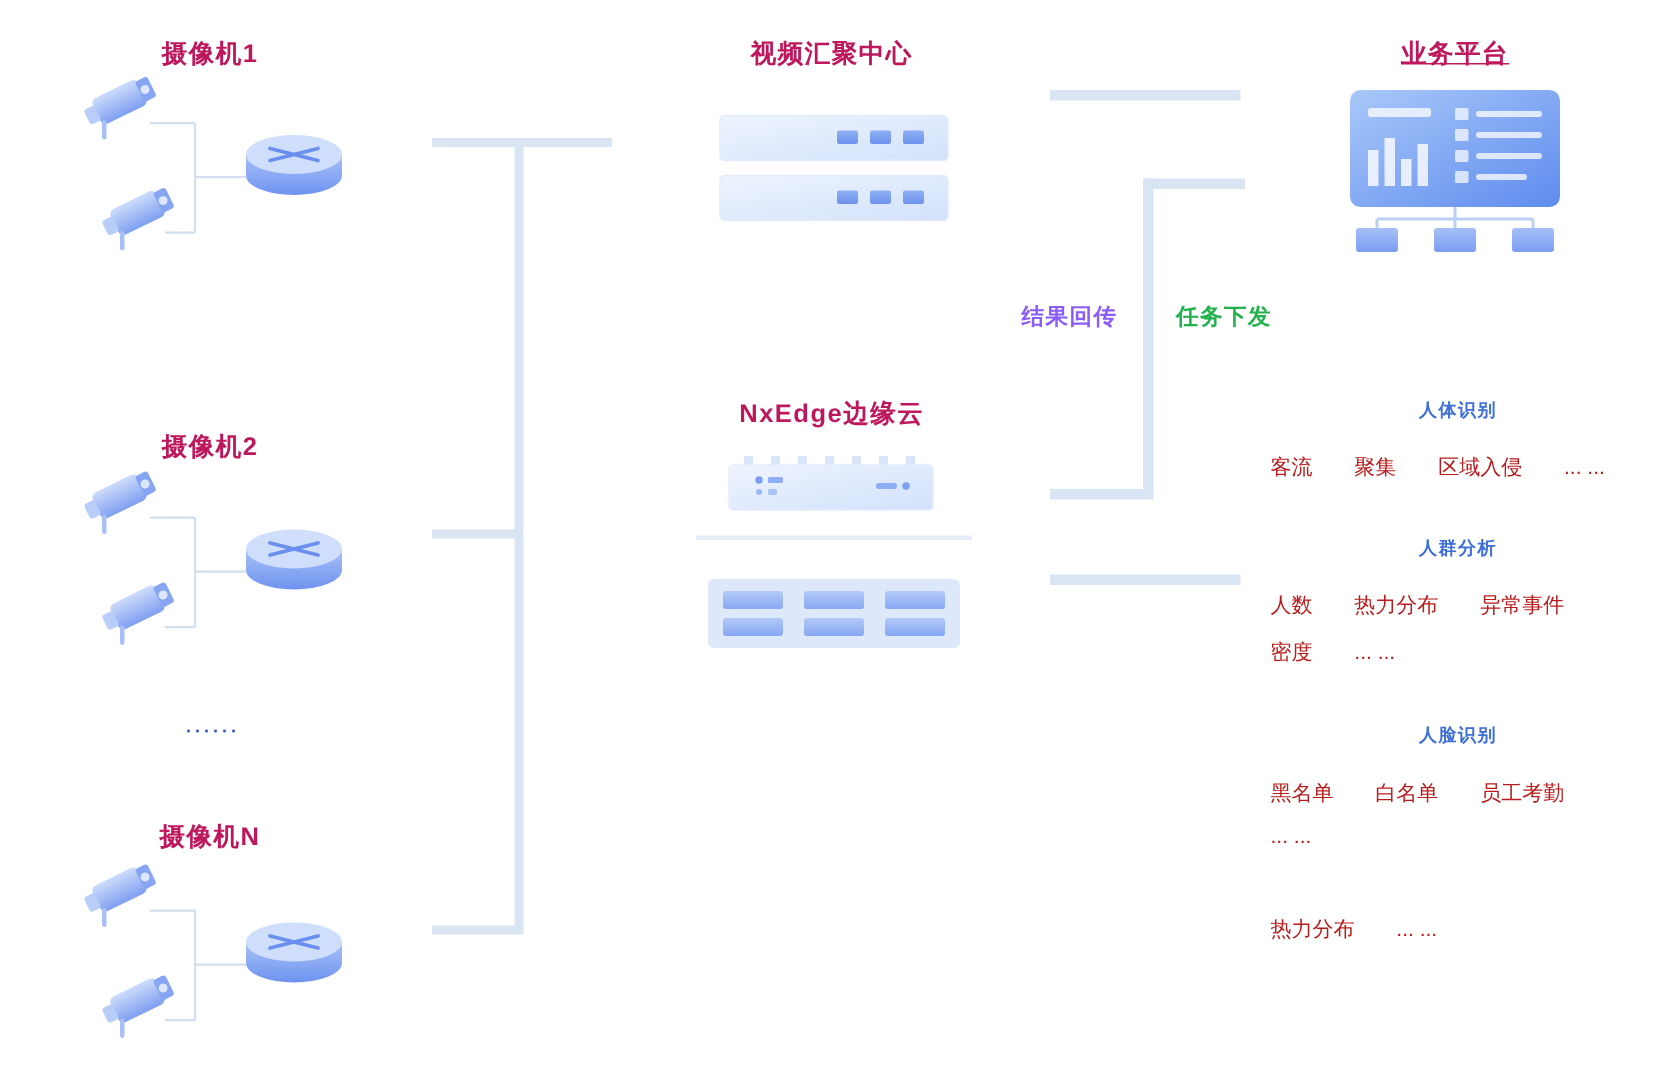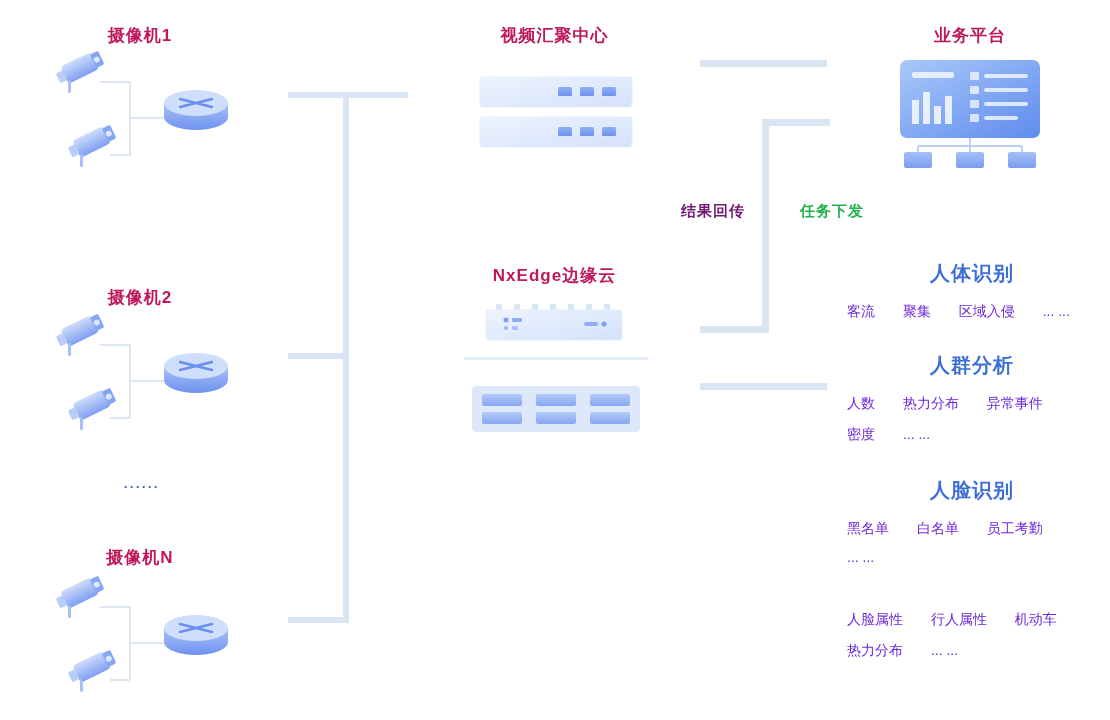--- a/index.html
+++ b/index.html
@@ -2,27 +2,27 @@
 <html><head>
 <meta charset="utf-8">
 <style>
   html,body{margin:0;padding:0;background:#ffffff;}
   body{font-family:"Liberation Sans","DejaVu Sans",sans-serif;}
   .canvas{position:relative;width:1110px;height:720px;background:#ffffff;overflow:hidden;}
   .abs{position:absolute;}
   .layer{position:absolute;left:0;top:0;width:1110px;height:720px;}
   .diagram-title{color:#be185d;font-weight:bold;font-size:17px;text-align:center;letter-spacing:1px;}
   .flow-label{font-weight:bold;font-size:15px;letter-spacing:1px;}
-  .flow-blue{color:#701a75;}
-  .flow-green{color:#21b24e;margin-left:16px;}
+  .flow-blue{color:#8b5cf6;}
+  .flow-green{color:#21b24e;}
   .ellipsis{color:#2b50c0;font-size:12px;font-weight:bold;letter-spacing:2px;text-align:center;}
   .section{left:843px;width:258px;}
-  .sec-title{color:#3d6fd7;font-weight:bold;font-size:20px;text-align:center;letter-spacing:1px;line-height:22px;}
+  .sec-title{color:#3d6fd7;font-weight:bold;font-size:12px;text-align:center;letter-spacing:1px;line-height:22px;}
   .sec-rows{margin-top:12px;padding-left:4px;}
-  .sec-row{height:31px;line-height:31px;font-size:14px;color:#6d28d9;white-space:nowrap;}
+  .sec-row{height:31px;line-height:31px;font-size:14px;color:#b91c1c;white-space:nowrap;}
   .sec-row .item{margin-right:24px;}
   .sec-row .item:last-child{margin-right:0;}
 </style>
 </head>
 <body>
 
 <div class="canvas">
 
   <svg class="layer" viewBox="0 0 1110 720">
     <defs>
@@ -168,21 +168,21 @@
     </g>
   </svg>
 
   <div class="abs diagram-title" style="left:85px;top:24px;width:110px;">摄像机1</div>
   <div class="abs diagram-title" style="left:85px;top:286px;width:110px;">摄像机2</div>
   <div class="abs ellipsis" style="left:110px;top:480px;width:64px;">······</div>
   <div class="abs diagram-title" style="left:85px;top:546px;width:110px;">摄像机N</div>
 
   <div class="abs diagram-title" style="left:462px;top:24px;width:185px;">视频汇聚中心</div>
   <div class="abs diagram-title" style="left:452px;top:264px;width:205px;">NxEdge边缘云</div>
-  <div class="abs diagram-title" style="left:915px;top:24px;width:110px;">业务平台</div>
+  <div class="abs diagram-title" style="left:915px;top:24px;width:110px;text-decoration:underline;">业务平台</div>
 
   <div class="abs flow-label flow-blue" style="left:681px;top:202px;">结果回传</div>
   <div class="abs flow-label flow-green" style="left:784px;top:202px;">任务下发</div>
 
   <div class="abs section" style="top:262px;">
     <div class="sec-title">人体识别</div>
     <div class="sec-rows">
       <div class="sec-row">
         <span class="item">客流</span>
         <span class="item">聚集</span>
@@ -217,24 +217,19 @@
       </div>
       <div class="sec-row" style="height:27px;line-height:27px;">
         <span class="item">... ...</span>
       </div>
     </div>
   </div>
 
   <div class="abs section" style="top:592px;">
     <div class="sec-rows">
       <div class="sec-row">
-        <span class="item">人脸属性</span>
-        <span class="item">行人属性</span>
-        <span class="item">机动车</span>
-      </div>
-      <div class="sec-row">
         <span class="item">热力分布</span>
         <span class="item">... ...</span>
       </div>
     </div>
   </div>
 
 </div>
 
 </body></html>

